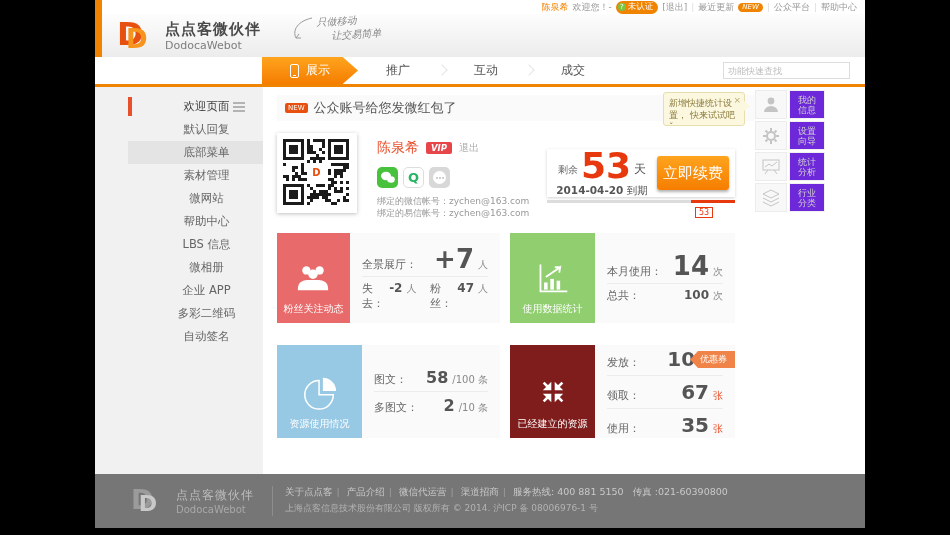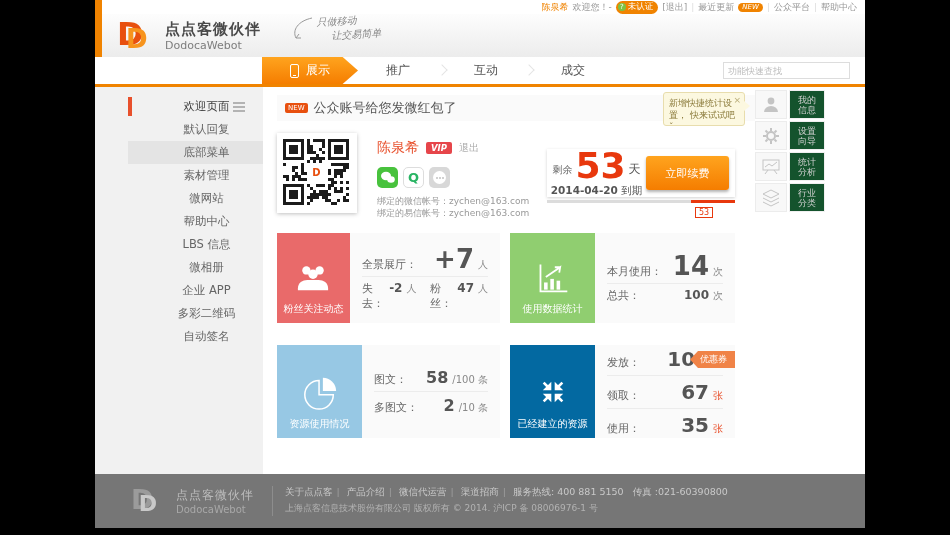--- a/index.html
+++ b/index.html
@@ -76,21 +76,21 @@
     line-height:12px; z-index:4; }
   .tooltip .close { position:absolute; right:3px; top:1px; font-size:9px; color:#b9ad79; cursor:pointer; }
   .tooltip .arrow { position:absolute; right:-6px; top:8px; width:0; height:0;
     border-top:5px solid transparent; border-bottom:5px solid transparent; border-left:6px solid #fcf8e0; }
 
   
   .quickmenu { position:absolute; left:660px; top:3px; width:72px; }
   .qrow { display:flex; gap:2px; margin-bottom:2px; }
   .qicon { width:32px; height:29px; background:#f8f8f8; border:1px solid #ececec;
     display:flex; align-items:center; justify-content:center; cursor:pointer; }
-  .qlabel { width:36px; height:29px; background:#14532d; border:1px solid #f0f0f0; font-size:9px;
+  .qlabel { width:36px; height:29px; background:#6d28d9; border:1px solid #f0f0f0; font-size:9px;
     color:#d2d2d2; display:flex; flex-direction:column; align-items:center; justify-content:center;
     line-height:10px; }
 
   
   .qr-box { position:absolute; left:182px; top:46px; width:80px; height:80px; background:#fff;
     box-shadow:0 1px 4px rgba(0,0,0,.25); padding:6px; }
   .qr { position:relative; width:66px; height:66px; background:#fff; overflow:hidden; }
   .qr .cell { position:absolute; width:3px; height:3px; background:#1b1b1b; }
   .qf { position:absolute; width:21px; height:21px; border:3px solid #1b1b1b; }
   .qf::after { content:""; position:absolute; left:3px; top:3px; width:9px; height:9px; background:#1b1b1b; }
@@ -114,22 +114,22 @@
   
   .renew { position:absolute; left:452px; top:62px; width:188px; height:48px; background:#fff;
     box-shadow:0 1px 3px rgba(0,0,0,.18); display:flex; align-items:center; }
   .renew .left { flex:1; text-align:center; }
   .r-line1 { display:flex; align-items:flex-end; justify-content:center; gap:3px; }
   .r-label { font-size:10px; color:#666; padding-bottom:6px; }
   .r-days { font-size:36px; font-weight:bold; color:#e8380d; line-height:34px; }
   .r-unit { font-size:12px; color:#555; padding-bottom:5px; }
   .r-line2 { font-size:10.5px; color:#555; margin-top:1px; }
   .r-line2 b { font-weight:bold; }
-  .renew-btn { width:83px; height:34px; margin-right:6px; border:0; cursor:pointer; color:#fff;
-    font-size:11px; background:linear-gradient(#ffa41e,#f57d00); border-radius:3px;
+  .renew-btn { width:72px; height:34px; margin-right:6px; border:0; cursor:pointer; color:#fff;
+    font-size:15px; background:linear-gradient(#ffa41e,#f57d00); border-radius:3px;
     box-shadow:0 2px 3px rgba(0,0,0,.3); font-family:inherit; }
   .progress { position:absolute; left:452px; top:113px; width:188px; height:3px; background:#dcdcdc; }
   .progress .seg { position:absolute; right:0; top:0; width:44px; height:3px; background:#e8380d; }
   .ptip { position:absolute; left:600px; top:120px; border:1px solid #e8380d; color:#e8380d;
     font-size:8px; padding:0 3px; background:#fff; }
 
   
   .card { position:absolute; background:#fafafa; display:flex; }
   .cpanel { width:85px; position:relative; display:flex; align-items:center; justify-content:center; }
   .cpanel .ptitle { position:absolute; bottom:7px; width:100%; text-align:center; font-size:10px; color:#fff; }
@@ -579,21 +579,21 @@
         <div class="crow">
           <span class="clabel">多图文：</span>
           <span style="flex:1"></span>
           <span class="cmed">2</span>
           <span class="cunit">/10 条</span>
         </div>
       </div>
     </div>
 
     <div class="card" style="left:415px; top:258px; width:225px; height:93px">
-      <div class="cpanel" style="background:#0369a1">
+      <div class="cpanel" style="background:#7f1d1d">
         <svg width="34" height="34" viewBox="0 0 40 40" fill="#fff">
           <polygon points="18,18 18,8 8,18"></polygon>
             <line x1="9" y1="9" x2="15" y2="15" stroke="#fff" stroke-width="3"></line>
           <polygon points="22,18 32,18 22,8"></polygon>
             <line x1="31" y1="9" x2="25" y2="15" stroke="#fff" stroke-width="3"></line>
           <polygon points="18,22 8,22 18,32"></polygon>
             <line x1="9" y1="31" x2="15" y2="25" stroke="#fff" stroke-width="3"></line>
           <polygon points="22,22 22,32 32,22"></polygon>
             <line x1="31" y1="31" x2="25" y2="25" stroke="#fff" stroke-width="3"></line>
         </svg>

